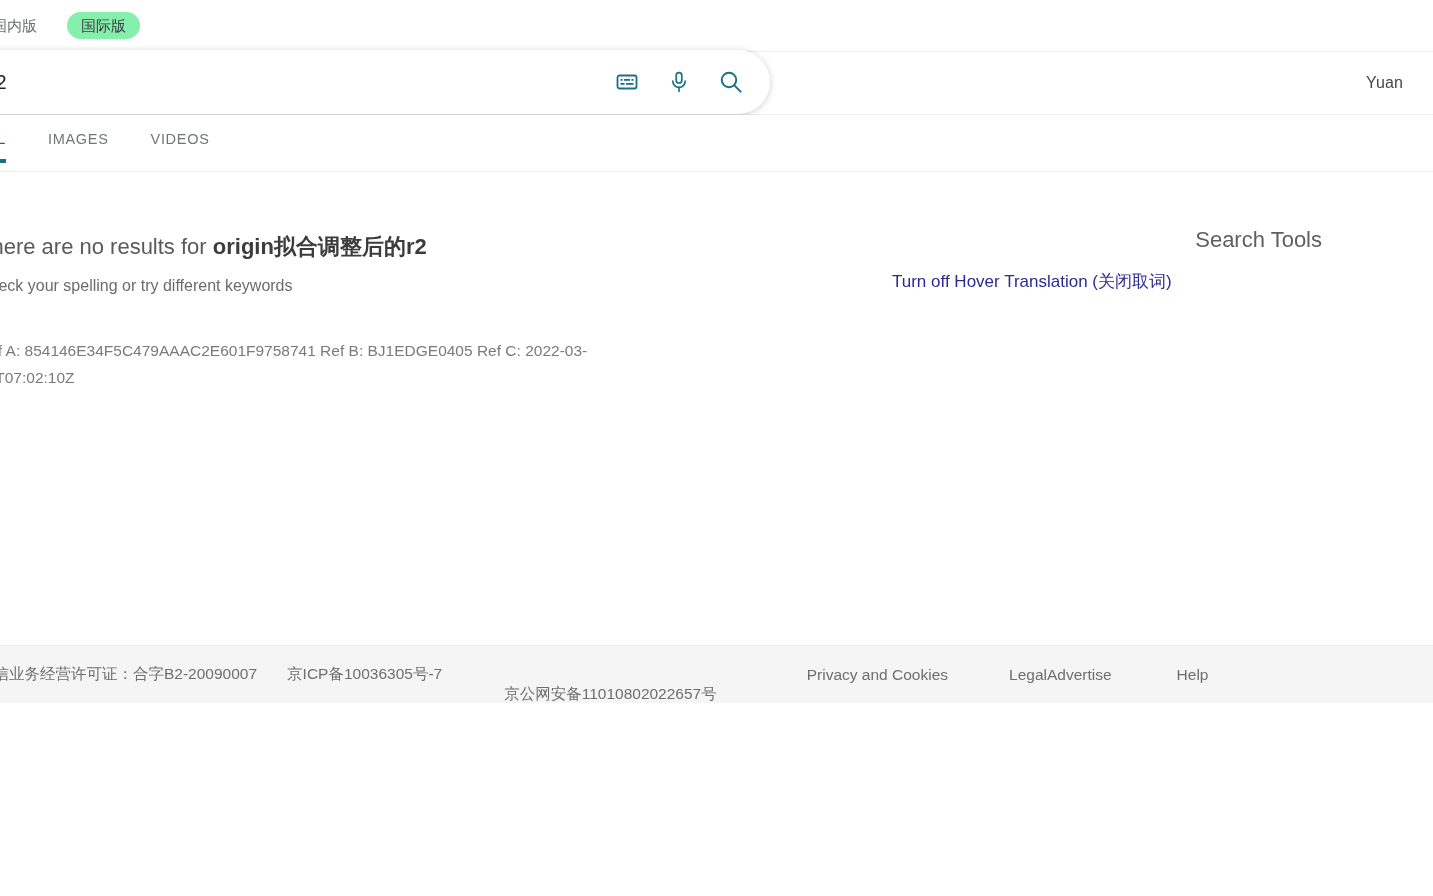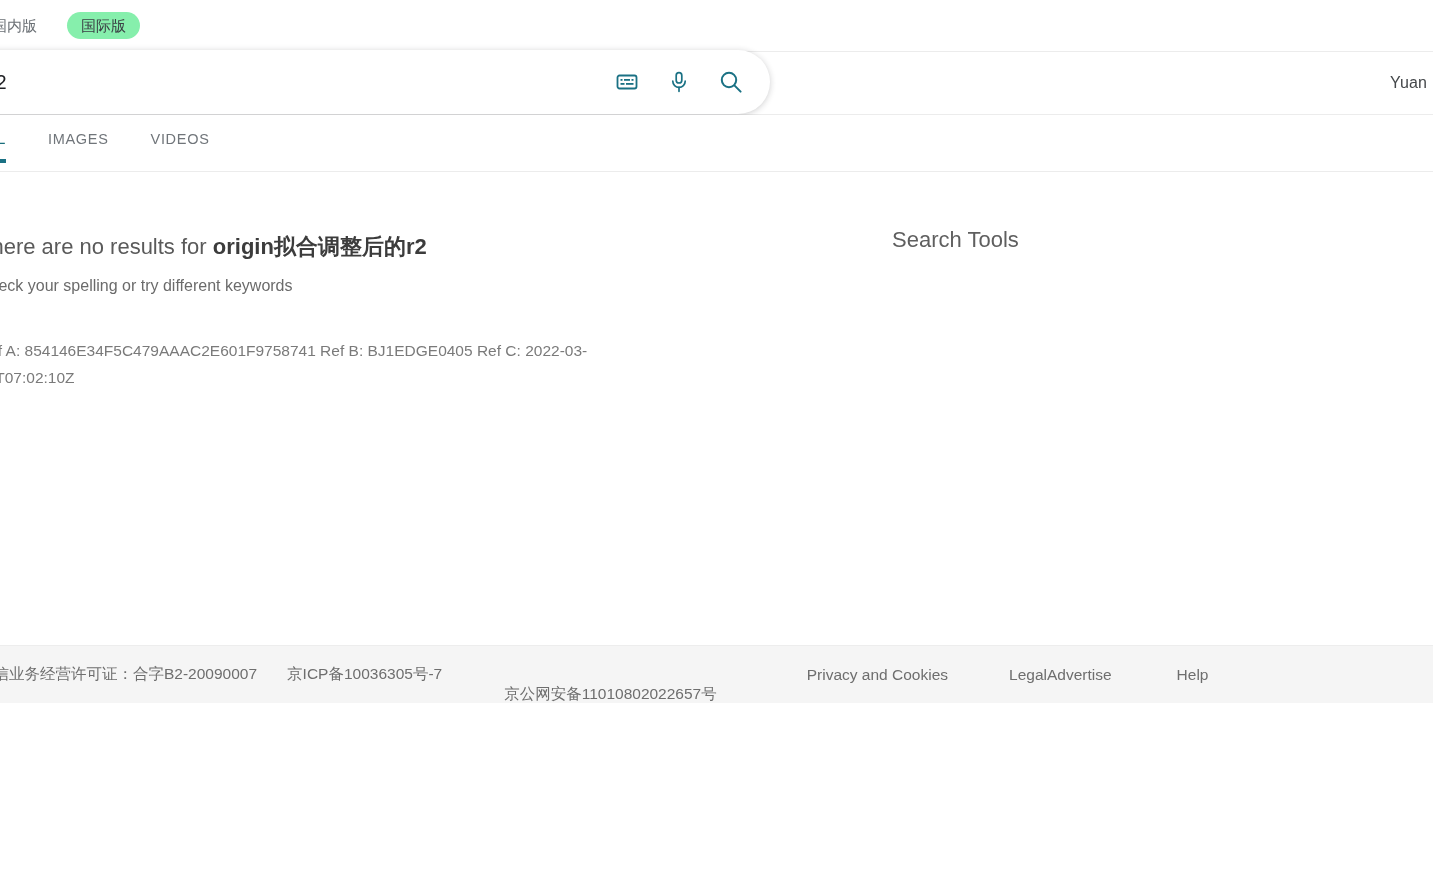--- a/index.html
+++ b/index.html
@@ -91,21 +91,21 @@
     justify-content: center;
     background: transparent;
     border: none;
     cursor: pointer;
     padding: 0;
   }
   .icon-btn svg { display: block; }
 
   .account-name {
     position: absolute;
-    right: 6px;
+    right: 30px;
     top: 22px;
     font-size: 16px;
     color: #44474a;
     letter-spacing: .1px;
   }
 
   
   .tabs-bar {
     position: absolute;
     left: 0; top: 115px;
@@ -177,20 +177,21 @@
   .tools-col {
     position: absolute;
     left: 892px;
     top: 55px;
     width: 430px;
   }
   .tools-title {
     font-size: 22px;
     color: #5f5f5f;
     font-weight: 400;
+    text-align: right;
   }
   .tools-link {
     display: inline-block;
     margin-top: 17px;
     font-size: 17px;
     color: #2b2b8f;
     text-decoration: none;
     cursor: pointer;
   }
 
@@ -282,20 +283,21 @@
     <div class="results-col">
       <div class="no-results-title">
         <span>There are no results for </span><b>origin拟合调整后的r2</b>
       </div>
       <div class="no-results-sub">Check your spelling or try different keywords</div>
       <div class="ref-line">Ref A: 854146E34F5C479AAAC2E601F9758741 Ref B: BJ1EDGE0405 Ref C: 2022-03-30T07:02:10Z</div>
     </div>
 
     <div class="tools-col">
       <div class="tools-title">Search Tools</div>
+      <a class="tools-link">Turn off Hover Translation (关闭取词)</a>
     </div>
 
   </div>
 
   <div class="footer">
     <span class="footer-item f0">电信业务经营许可证：合字B2-20090007</span>
     <span class="footer-item gap-lg">京ICP备10036305号-7</span>
     <span class="footer-item gap-xl">京公网安备11010802022657号</span>
     <span class="footer-item gap-xxl">Privacy and Cookies</span>
     <span class="footer-item gap-l2">Legal</span>

